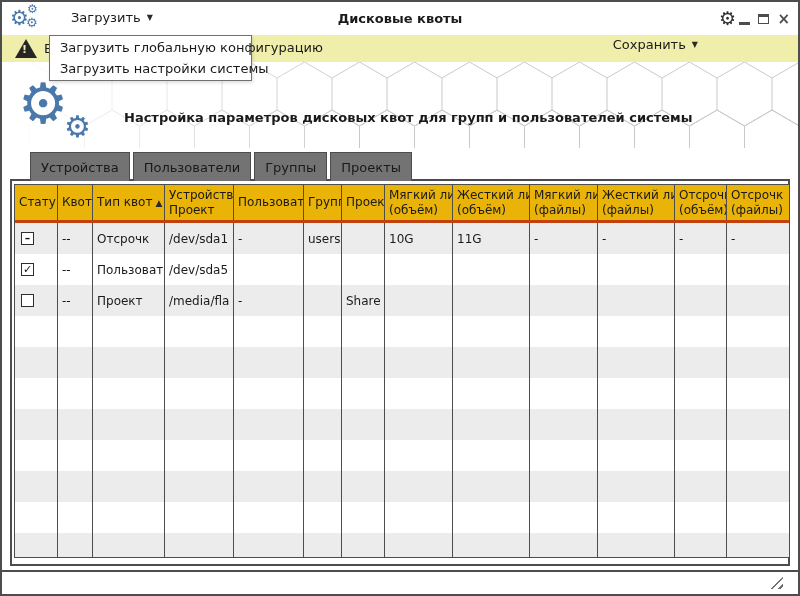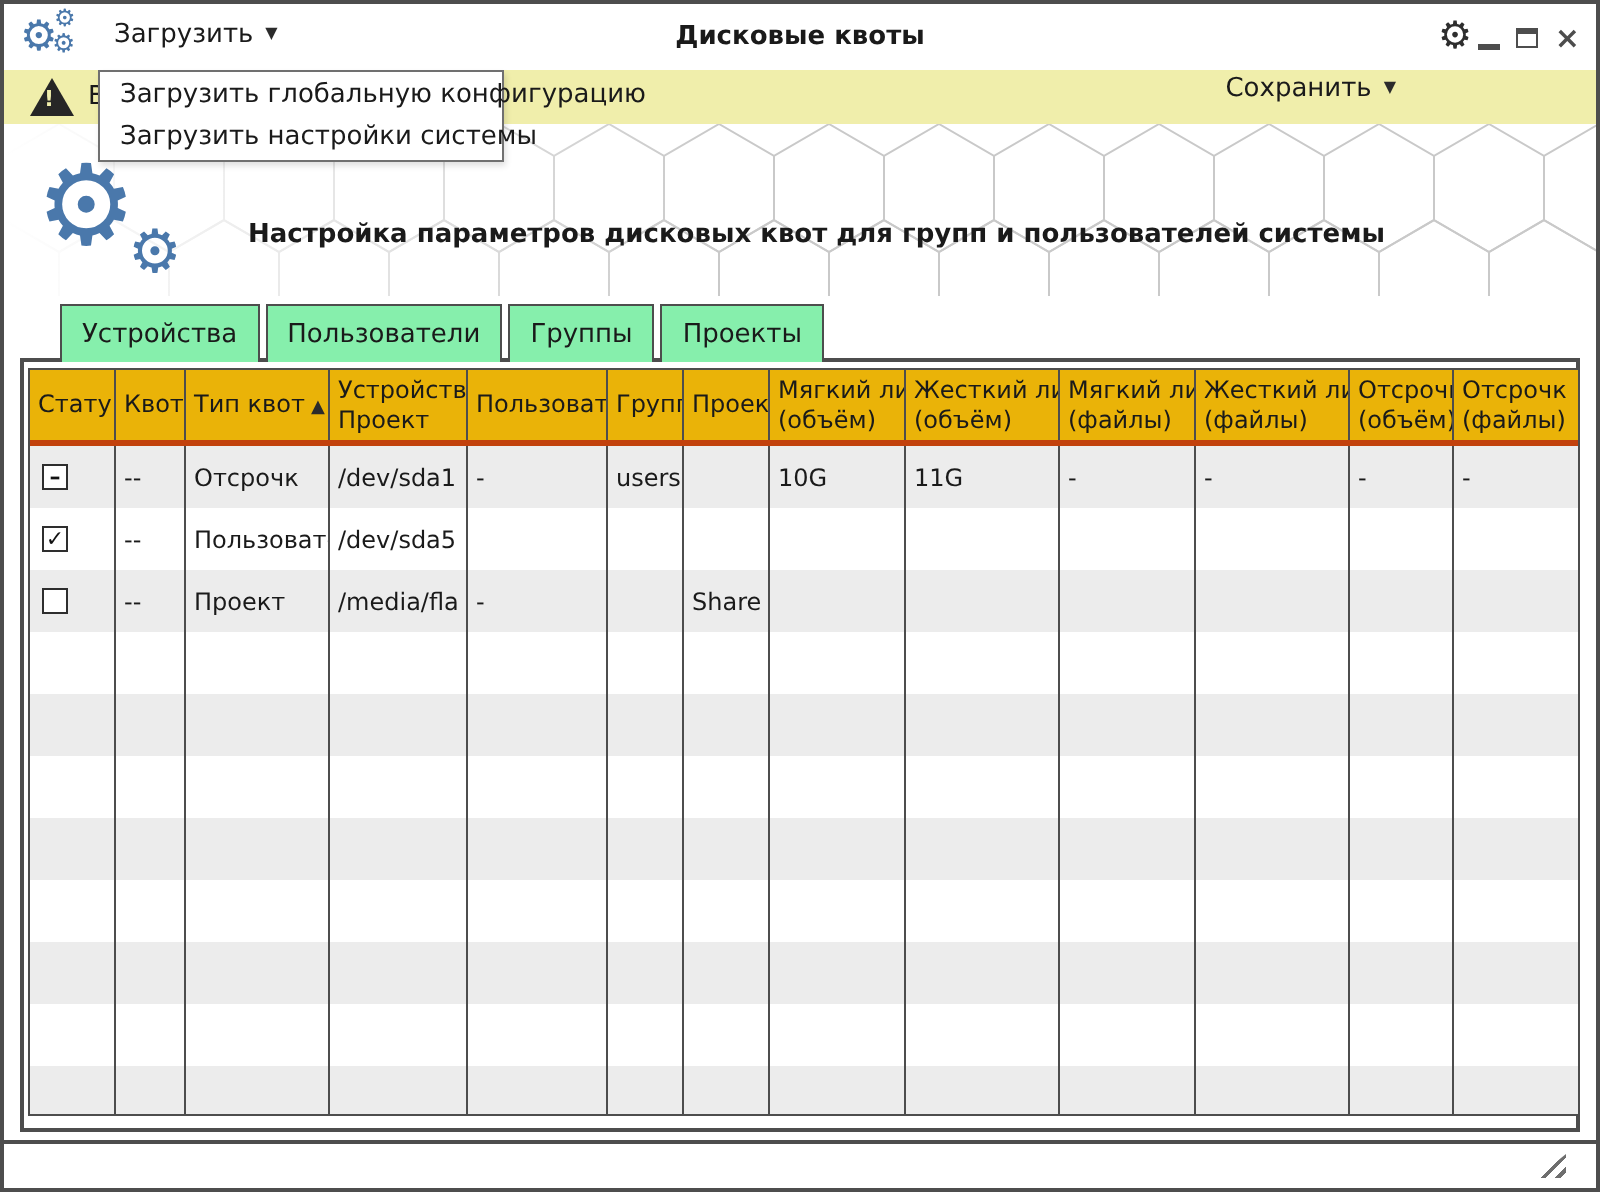--- a/index.html
+++ b/index.html
@@ -7,21 +7,21 @@
   .window { position:relative; width:800px; height:596px; border:2px solid #4d4d4d; background:#fff; overflow:hidden; font-size:13px; color:#1a1a1a; }
 
   
   .titlebar { position:absolute; left:0; top:0; right:0; height:33px; background:#fff; z-index:20; }
   .app-logo { position:absolute; left:8px; top:2px; width:36px; height:30px; color:#4a78ab; }
   .app-logo .g-big { position:absolute; left:0; top:2px; font-size:21px; }
   .app-logo .g-s1  { position:absolute; left:17px; top:-2px; font-size:12px; }
   .app-logo .g-s2  { position:absolute; left:16px; top:11px; font-size:13px; }
   .menubtn { position:absolute; top:8px; cursor:default; white-space:nowrap; }
   .menubtn .arr { font-size:8px; color:#2b2b2b; margin-left:6px; vertical-align:2px; }
-  .menu-load { left:55px; }
+  .menu-load { left:69px; }
   .menu-save { right:100px;margin-top:27px; }
   .win-title { position:absolute; left:0; right:0; top:9px; text-align:center; font-weight:bold; pointer-events:none; }
   .gearbtn { position:absolute; right:62px; top:5px; font-size:19px; color:#2e2e2e; }
   .winctrls { position:absolute; right:8px; top:7px; display:flex; align-items:center; gap:8px; height:20px; }
   .ic-min { width:11px; height:3px; background:#4d4d4d; margin-top:9px; }
   .ic-restore { width:11px; height:10px; border:1.5px solid #4d4d4d; border-top-width:3px; }
   .ic-close { font-size:15px; font-weight:bold; color:#4d4d4d; line-height:18px; }
 
   
   .warnbar { position:absolute; left:0; top:33px; right:0; height:27px; background:#f0eeab; z-index:5; }
@@ -40,21 +40,21 @@
   .banner-text { position:absolute; left:122px; top:48px; font-weight:bold; }
 
   
   .dropdown { position:absolute; left:47px; top:33px; width:203px; background:#fff; border:1px solid #707070; z-index:50; padding:1px 0; box-shadow:1px 2px 3px rgba(0,0,0,0.12); }
   .dropdown .item { height:21px; line-height:21px; padding:0 10px; white-space:nowrap; }
 
   
   .tabs { position:absolute; left:28px; top:146px; height:33px; display:flex; align-items:flex-end; gap:3px; z-index:10; }
   .tab { display:flex; align-items:center; padding:0 10px; border:1.5px solid #4d4d4d; border-bottom:0; white-space:nowrap; }
   .tab.active { height:33px; background:#fff; }
-  .tab.inactive { height:29px; background:#86efac; }
+  .tab.inactive { height:29px; background:#737373; }
 
   
   .content { position:absolute; left:8px; right:8px; top:177px; bottom:28px; border:2px solid #4d4d4d; background:#fff; }
   .grid { position:absolute; left:2px; top:3px; bottom:6px; width:776px; border:1px solid #4d4d4d; display:flex; flex-direction:column; font-size:12px; }
   .grow { display:flex; }
   .grow > div { border-right:1px solid #4d4d4d; overflow:hidden; white-space:nowrap; padding-left:4px; display:flex; flex-direction:column; justify-content:center; }
   .grow > div:last-child { border-right:none; }
   .ghead { background:#eab308; height:38px; border-bottom:3px solid #c2410c; }
   .ghead > div { line-height:1.25; }
   .grow.r0 { background:#ececec; height:31px; }

